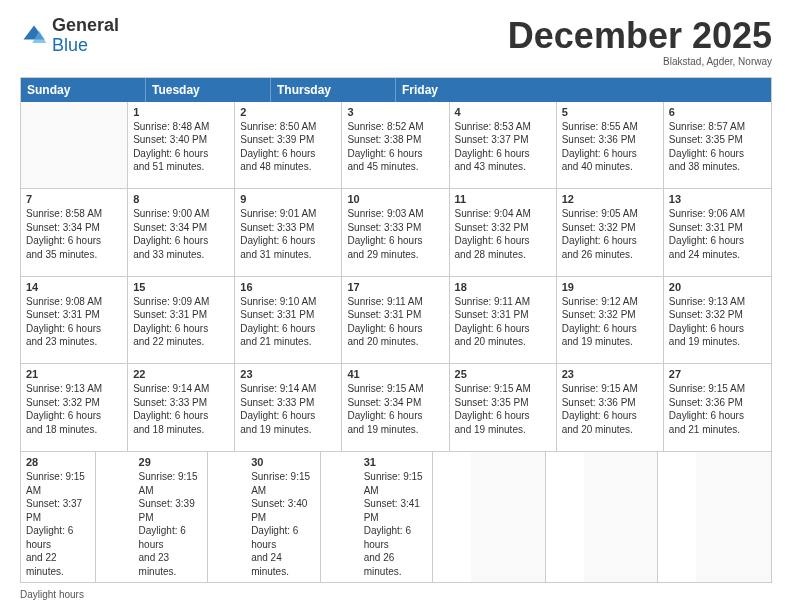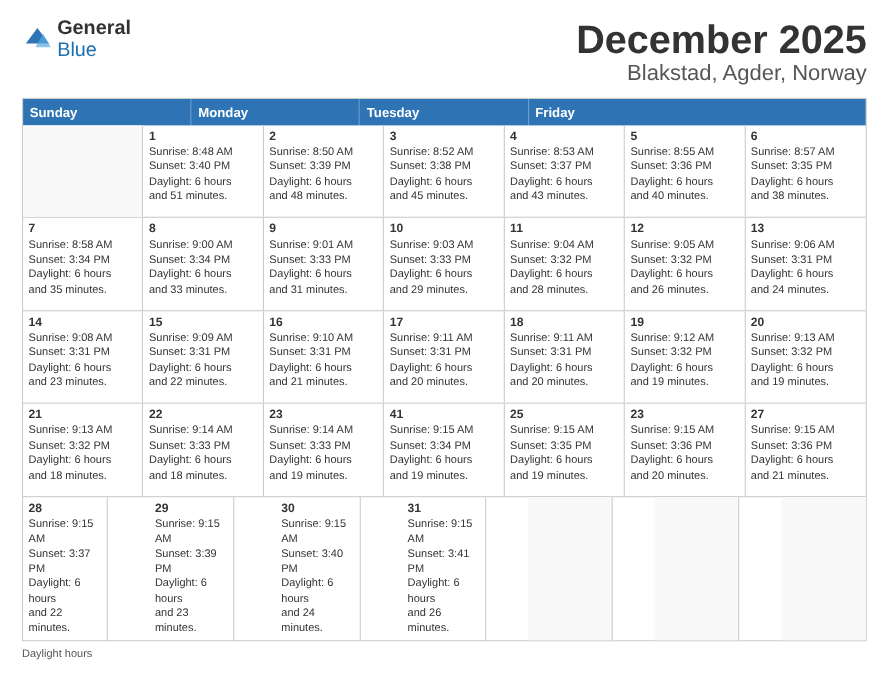--- a/index.html
+++ b/index.html
@@ -7,21 +7,21 @@
       width: 792px;
       height: 612px;
       background: #fff;
       font-family: Arial, sans-serif;
       font-size: 11px;
       overflow: hidden;
     }
     .page {
       width: 792px;
       height: 612px;
-      padding: 16px 4px 12px 20px;
+      padding: 16px 20px 12px 20px;
       display: flex;
       flex-direction: column;
     }
     .header {
       display: flex;
       justify-content: space-between;
       align-items: flex-start;
       margin-bottom: 10px;
     }
     .logo {
@@ -51,32 +51,32 @@
     .title-block {
       text-align: right;
     }
     .calendar-title {
       font-size: 36px;
       font-weight: bold;
       color: #333;
       line-height: 1.1;
     }
     .calendar-subtitle {
-      font-size: 20px;
+      font-size: 10px;
       color: #555;
     }
     .calendar {
       flex: 1;
       display: flex;
       flex-direction: column;
       border: 1px solid #ccc;
     }
     .cal-header-row {
       display: grid;
-      grid-template-columns: repeat(5, 1fr);
+      grid-template-columns: repeat(6, 1fr);
       background: #2e74b5;
     }
     .cal-header-cell {
       color: #fff;
       font-weight: bold;
       font-size: 12px;
       padding: 5px 6px;
       border-right: 1px solid rgba(255,255,255,0.3);
     }
     .cal-header-cell:last-child { border-right: none; }
@@ -136,22 +136,22 @@
     </div>
     <div class="title-block">
       <div class="calendar-title">December 2025</div>
       <div class="calendar-subtitle">Blakstad, Agder, Norway</div>
     </div>
   </div>
 
   <div class="calendar">
     <div class="cal-header-row" id="cal-header">
         <div class="cal-header-cell">Sunday</div>
-        <div class="cal-header-cell">Monday</div>
         <div class="cal-header-cell">Tuesday</div>
+        <div class="cal-header-cell">Thursday</div>
         <div class="cal-header-cell">Friday</div>
       </div>
     <div class="cal-body" id="cal-body">
         <div class="cal-week">
           <div class="cal-cell empty"></div>
           <div class="cal-cell">
             <div class="day-num">1</div>
             <div class="cell-info">Sunrise: 8:48 AM<br>Sunset: 3:40 PM<br>Daylight: 6 hours<br>and 51 minutes.</div>
           </div>
           <div class="cal-cell">

